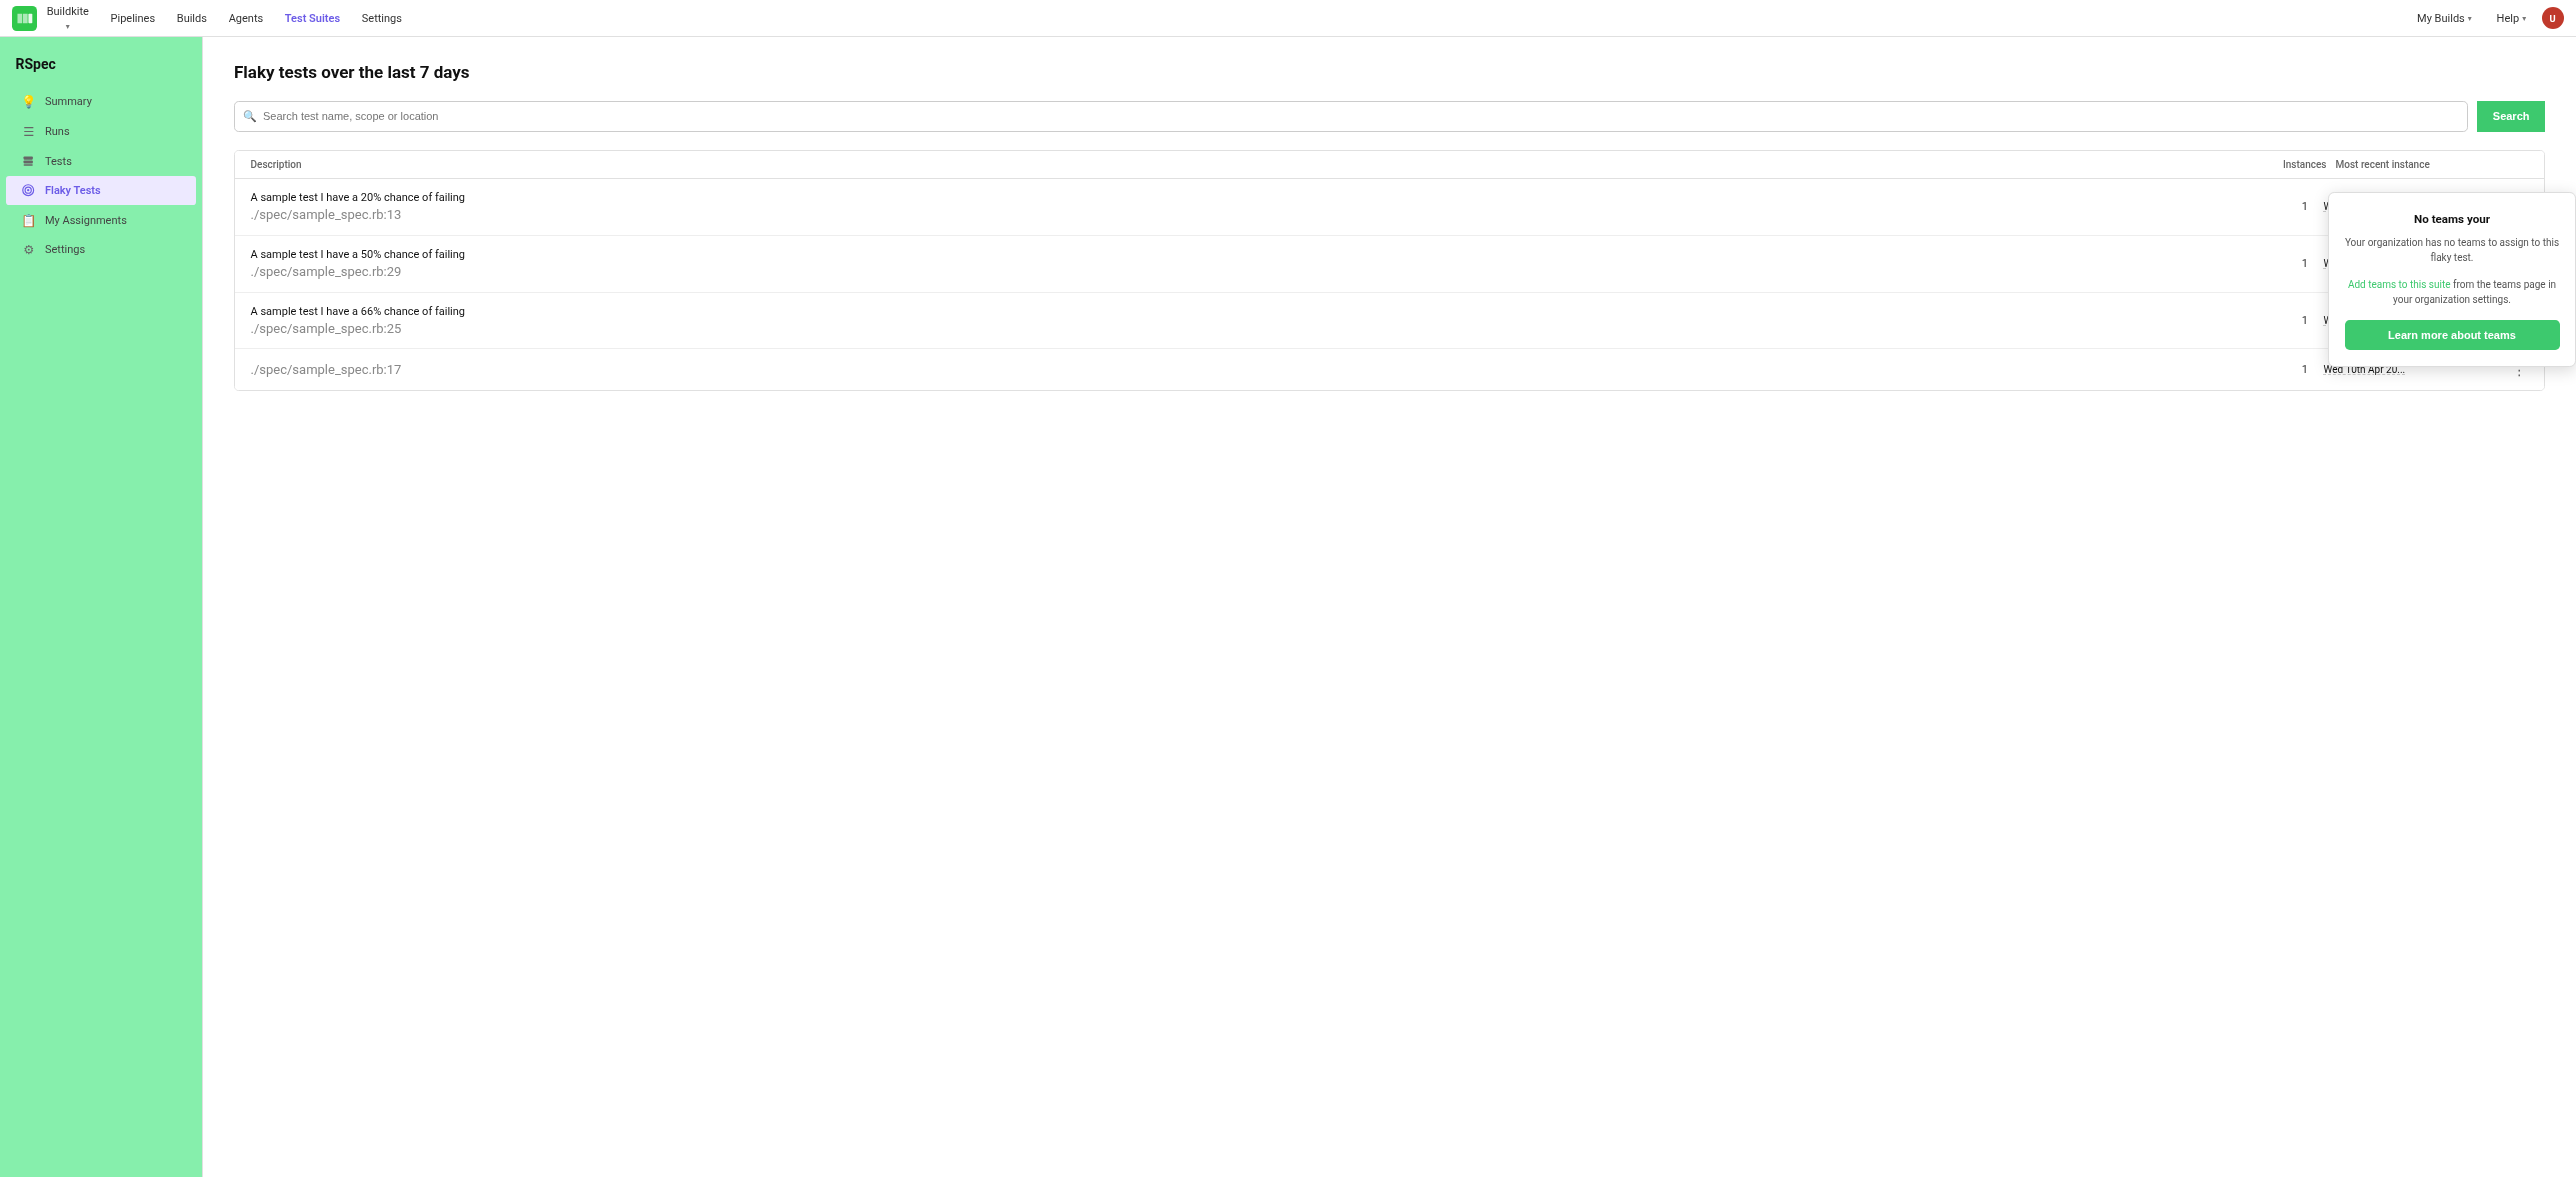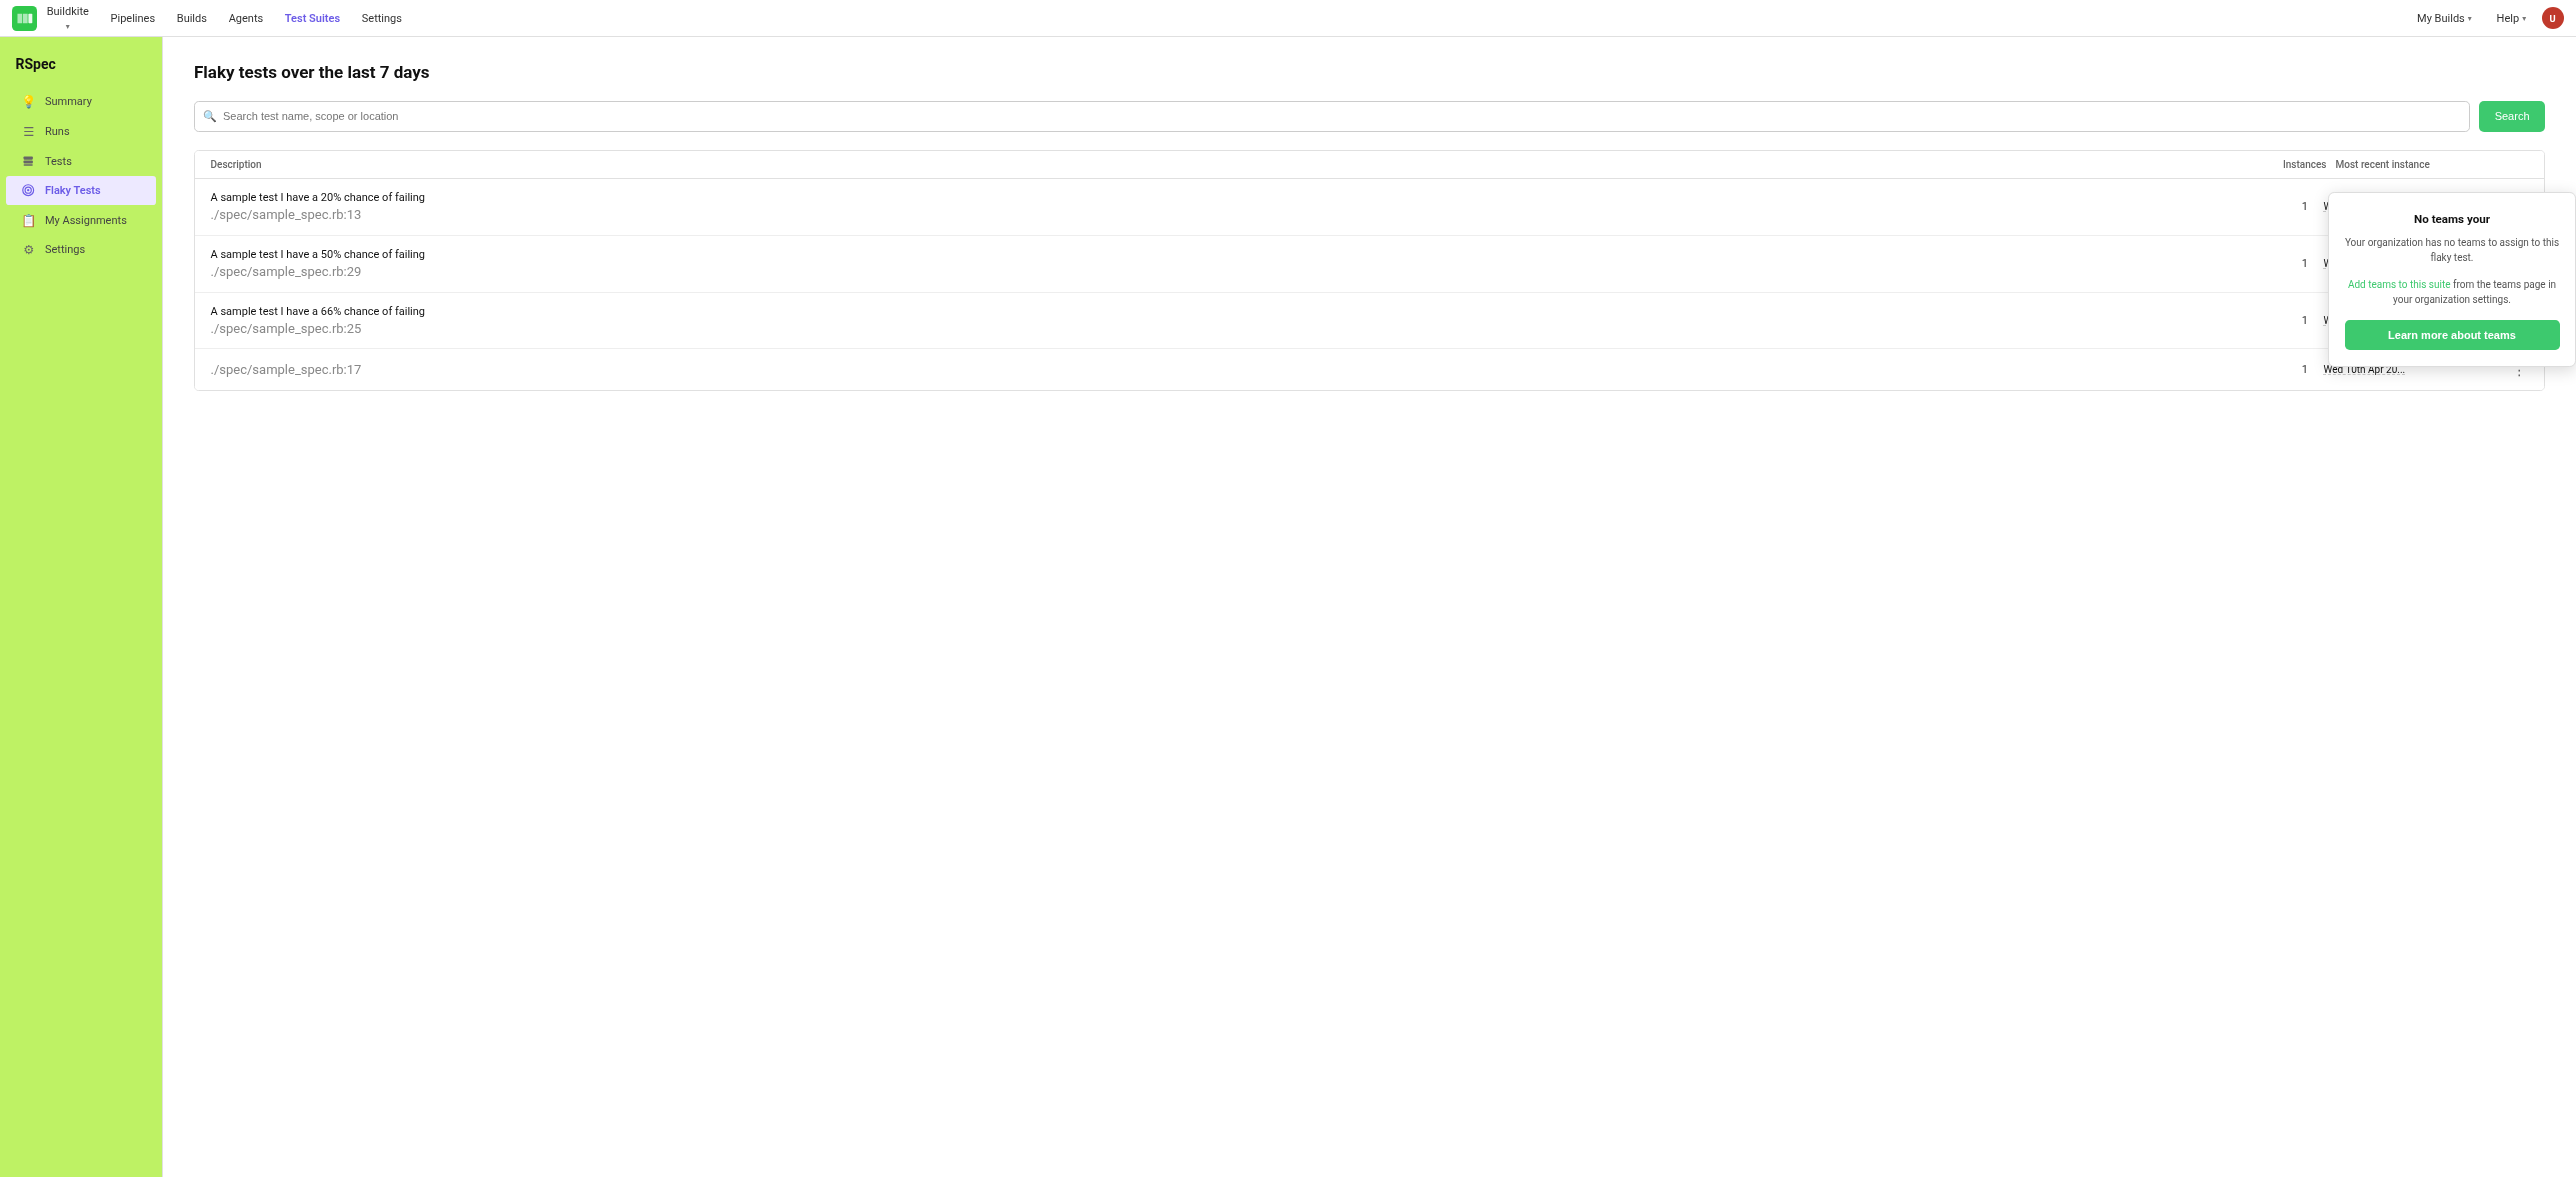--- a/index.html
+++ b/index.html
@@ -64,25 +64,25 @@
     .chevron-icon { font-size: 7.8px; color: #777; }
 
     
     .layout {
       display: flex;
       height: calc(100vh - 37px);
     }
 
     
     .sidebar {
-      width: 163px;
+      width: 203px;
       flex-shrink: 0;
       border-right: 0.8px solid #e0e0e0;
       padding: 18.6px 0;
-      background: #bef264;
+      background: #86efac;
     }
     .sidebar-suite-name {
       font-size: 14px;
       font-weight: 700;
       padding: 0 15.5px 15.5px 15.5px;
       color: #111;
     }
     .sidebar-item {
       display: flex;
       align-items: center;
@@ -152,23 +152,23 @@
       font-size: 11px;
       color: #333;
       outline: none;
     }
     .search-btn {
       height: 31px;
       padding: 0 15.5px;
       background: #3dc96e;
       color: #fff;
       border: none;
-      border-radius: 5px;
-      font-size: 11px;
-      font-weight: 400;
+      border-radius: 0;
+      font-size: 11px;
+      font-weight: 700;
       cursor: pointer;
     }
 
     
     .table-container {
       border: 0.8px solid #e0e0e0;
       border-radius: 4.7px;
       overflow: hidden;
     }
     .table-header {

